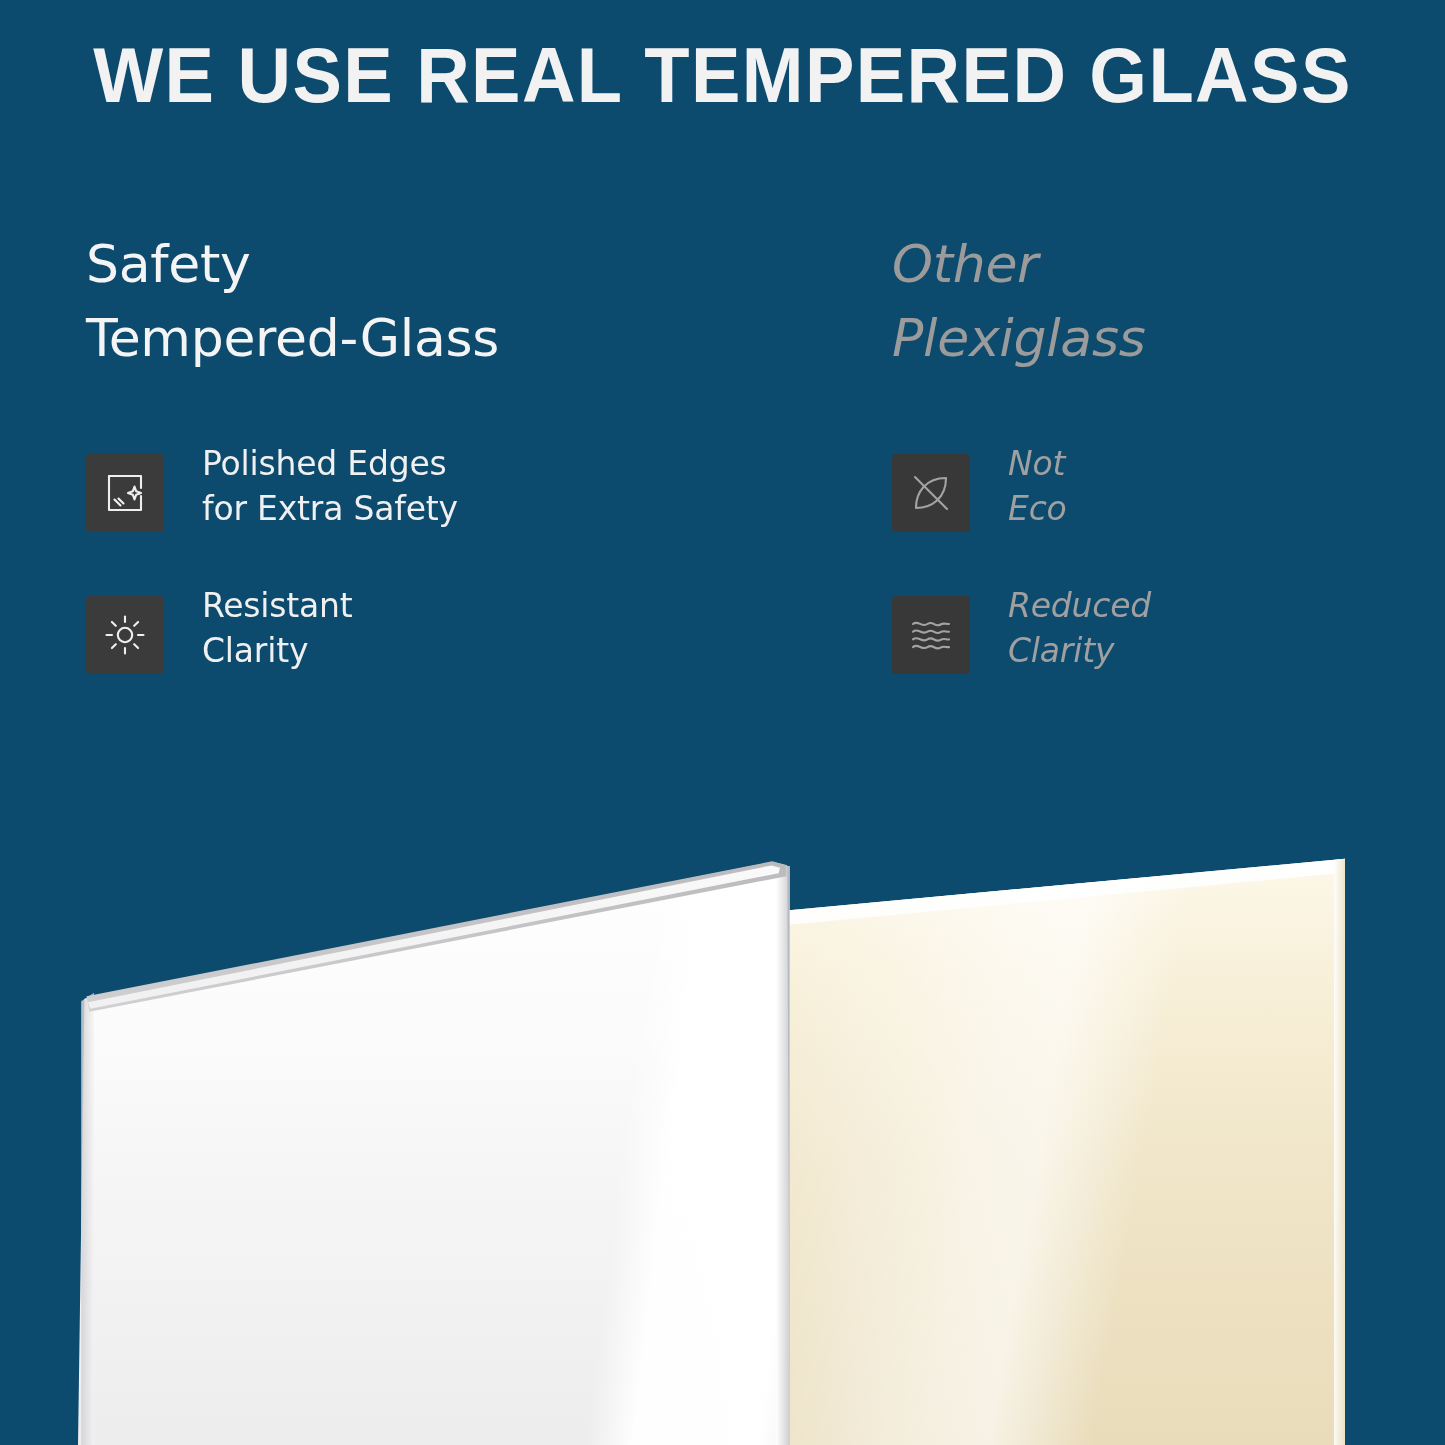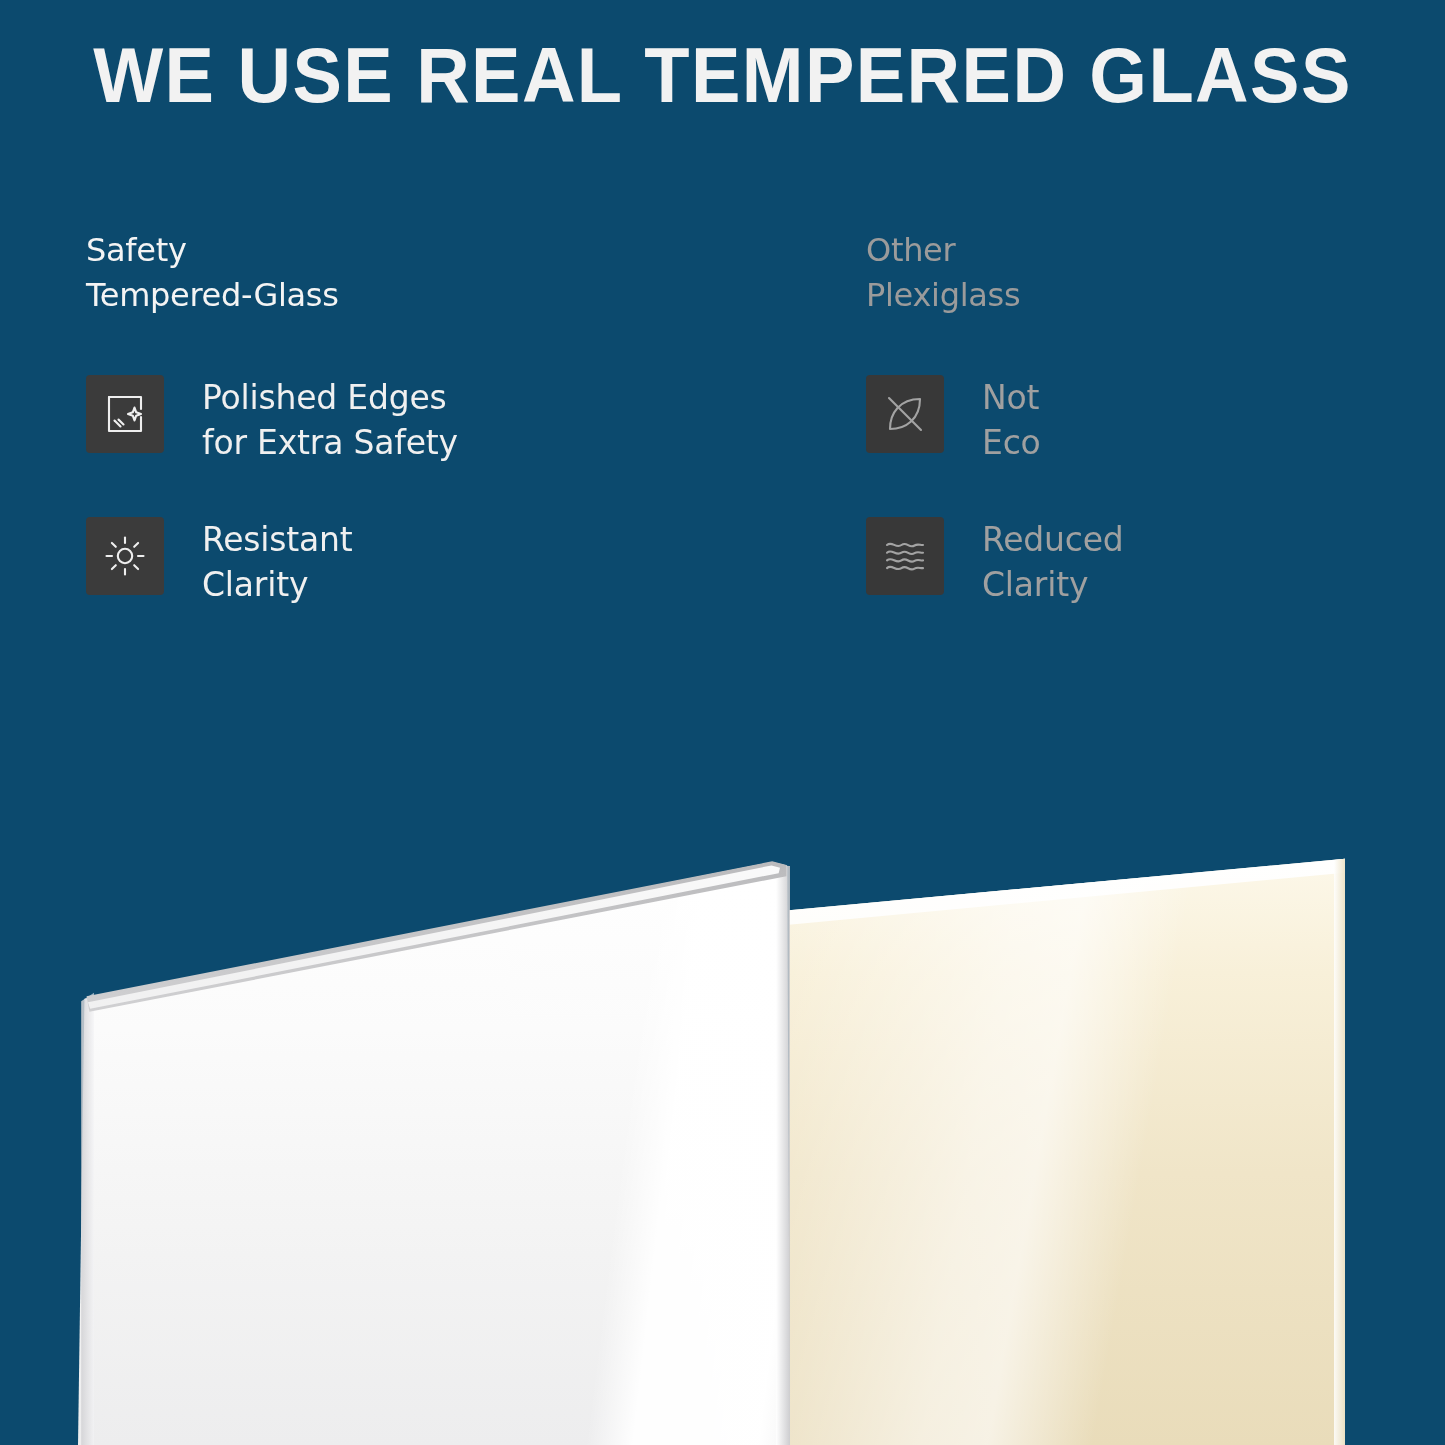--- a/index.html
+++ b/index.html
@@ -39,39 +39,39 @@
     left: 0;
     top: 228px;
     width: 1445px;
     height: 620px;
   }
   .col {
     position: absolute;
     top: 0;
   }
   .col.left  { left: 86px;  width: 760px; }
-  .col.right { left: 866px; width: 540px; }
+  .col.right { left: 892px; width: 540px; font-style: italic; }
 
   .col-head {
     font-family: "DejaVu Sans", sans-serif;
     font-weight: 400;
-    font-size: 32px;
+    font-size: 52px;
     line-height: 1.42;
     letter-spacing: -0.3px;
     white-space: pre-line;
     margin: 0;
   }
   .col.left  .col-head { color: #f4f4f4; }
   .col.right .col-head { color: #9b9b9b; }
 
   
   .features { margin-top: 56px; }
   .feature {
     display: flex;
-    align-items: flex-start;
+    align-items: flex-end;
     height: 100px;
     margin-bottom: 42px;
   }
   .feature:last-child { margin-bottom: 0; }
 
   .icon-tile {
     flex: 0 0 auto;
     width: 78px;
     height: 78px;
     border-radius: 4px;

